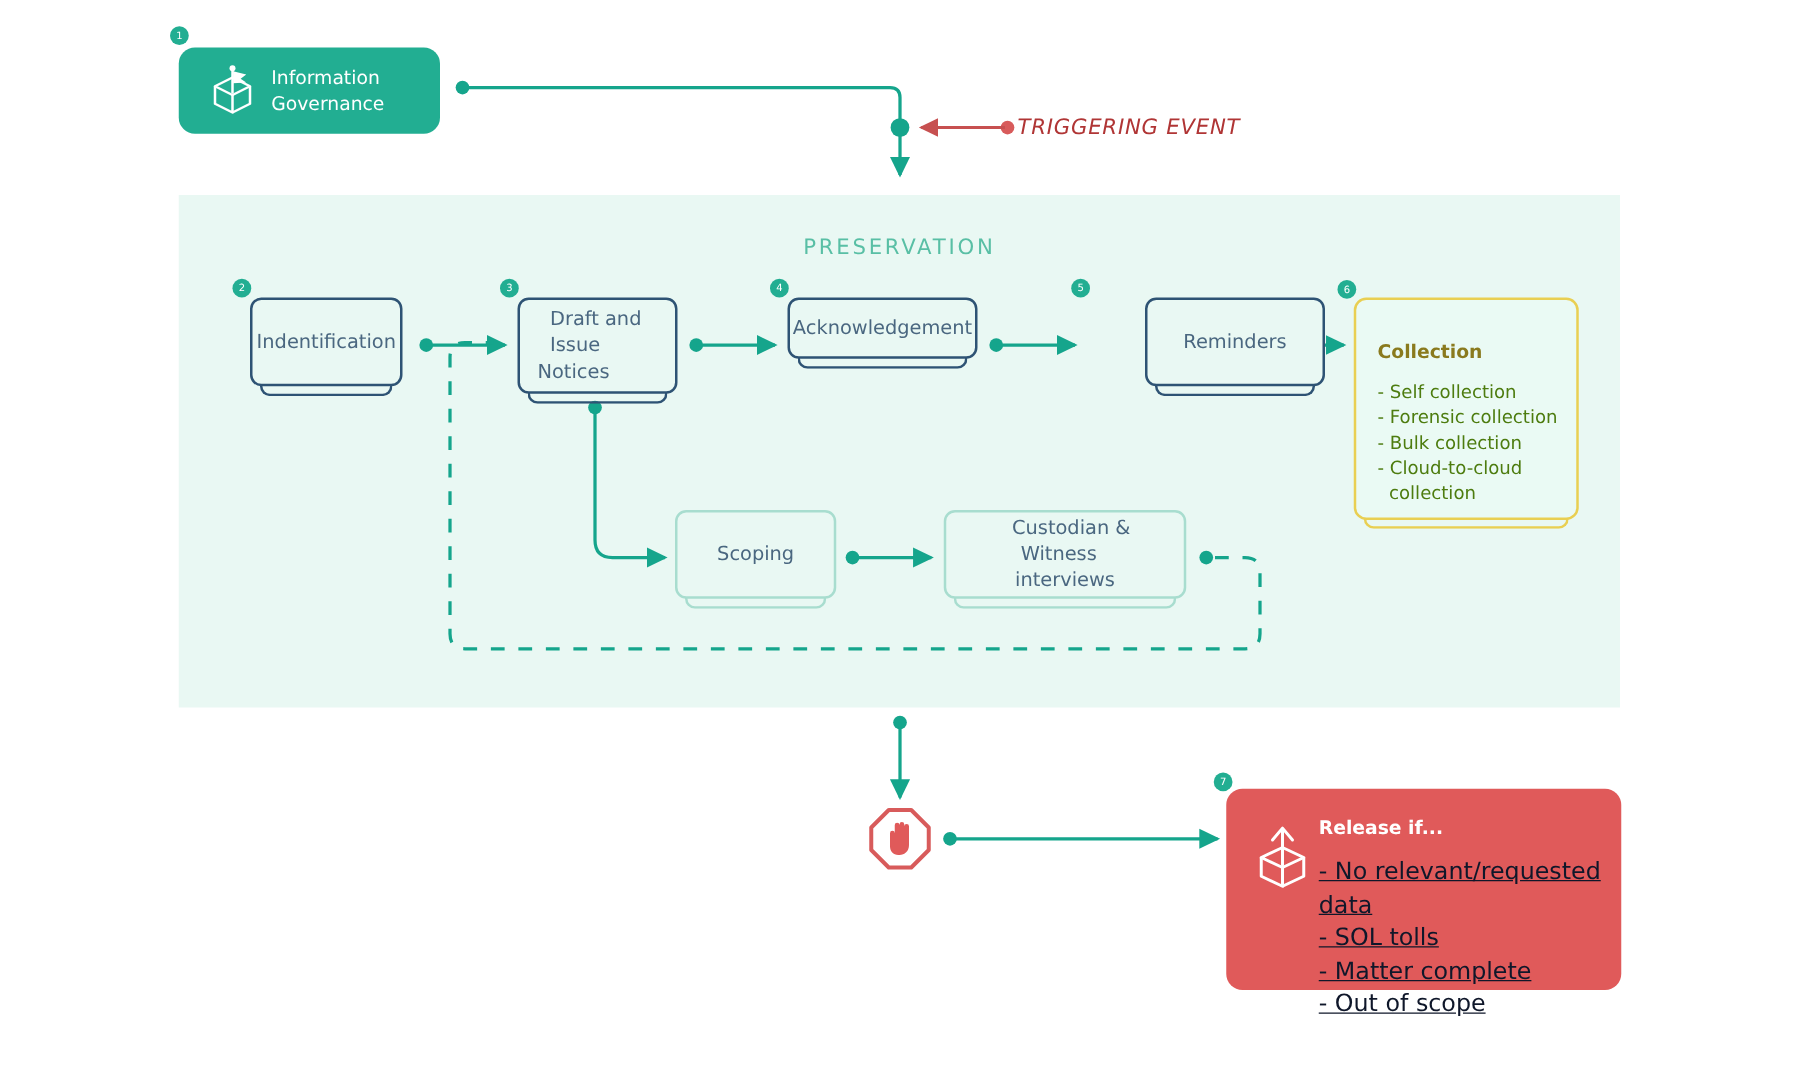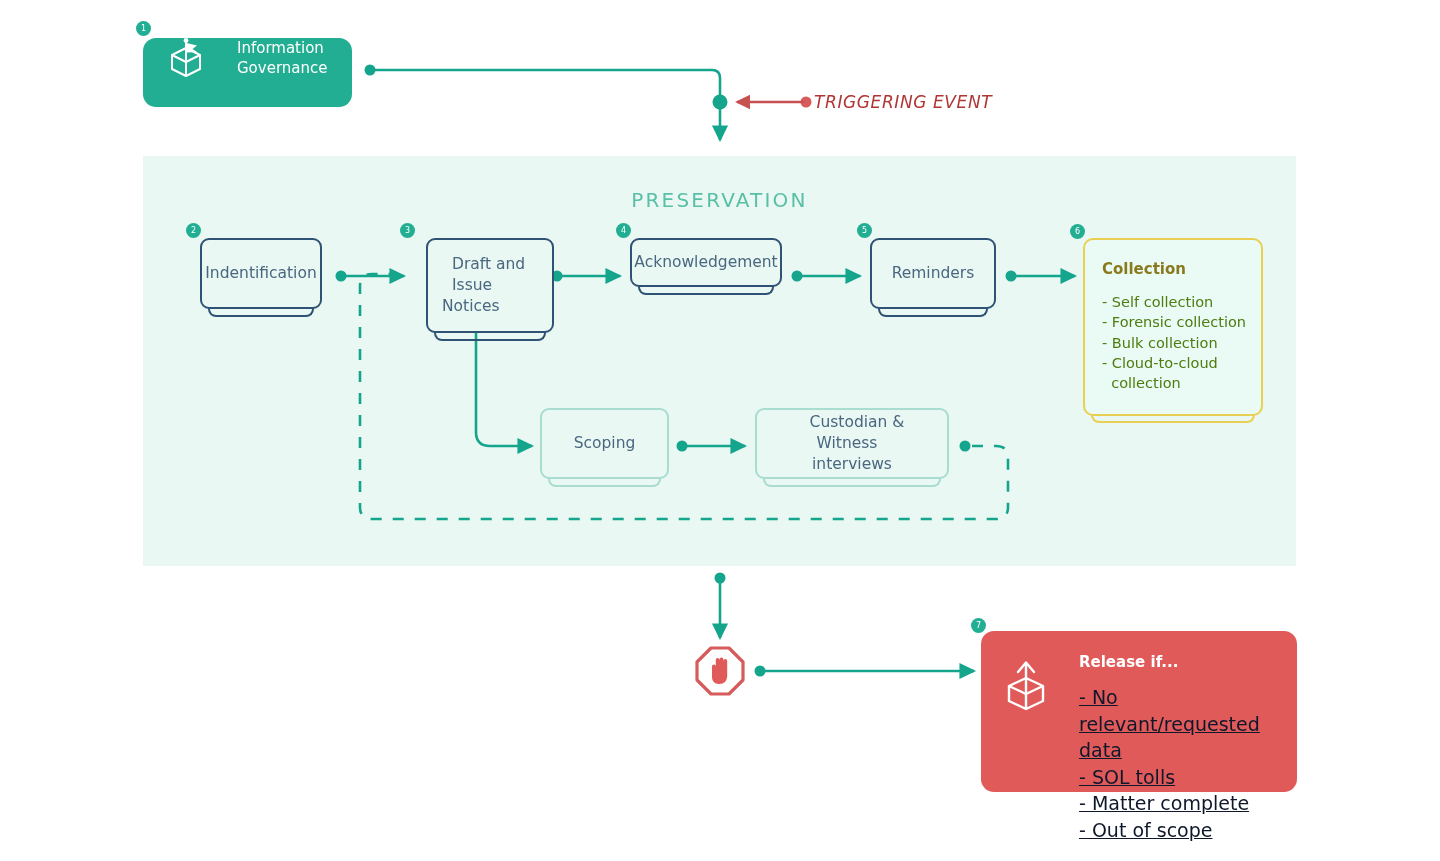--- a/index.html
+++ b/index.html
@@ -16,21 +16,21 @@
 
   
   .panel {
     position: absolute; left: 143px; top: 156px;
     width: 1153px; height: 410px;
     background: #e9f8f3;
   }
   .panel-title {
     position: absolute; left: 143px; top: 188px; width: 1153px;
     text-align: center;
-    color: #59bfa5; font-size: 20px; letter-spacing: 2.2px;
+    color: #59bfa5; font-size: 17px; letter-spacing: 2.2px;
     font-weight: 400;
   }
 
   
   .node { position: absolute; }
   .node .shelf {
     position: absolute; left: 8px; right: 8px; bottom: 0; height: 14px;
     border: 2px solid #2e5374; border-top: none;
     border-radius: 0 0 8px 8px;
     background: transparent;
@@ -46,45 +46,45 @@
     color: #4a6780; font-size: 15.5px; line-height: 1.35; padding: 0 10px;
   }
   
   .node.light .shelf { border-color: #a8ddcf; }
   .node.light .face  { border-color: #a8ddcf; }
 
   
   #ig-card {
     position: absolute; left: 143px; top: 38px; width: 209px; height: 69px;
     background: #22ae92; border-radius: 13px;
-    display: flex; padding-left: 24px; gap: 32px;
+    display: flex; align-items: center; padding-left: 24px; gap: 12px;
   }
   #ig-card .ig-text { color: #ffffff; font-size: 15px; line-height: 1.35; }
 
   
   #collection {
     position: absolute; left: 1083px; top: 238px; width: 180px; height: 185px;
   }
   #collection .shelf {
     position: absolute; left: 8px; right: 8px; bottom: 0; height: 12px;
     border: 2px solid #e9cf52; border-top: none; border-radius: 0 0 8px 8px;
   }
   #collection .face {
     position: absolute; left: 0; right: 0; top: 0; bottom: 7px;
     border: 2px solid #e9cf52; border-radius: 10px; background: #eafaf4;
-    padding: 20px 0 0 17px;
+    padding: 32px 0 0 17px;
   }
   #collection .c-title { color: #8a7a1e; font-size: 15px; font-weight: bold; margin-bottom: 14px; }
   #collection li { list-style: none; color: #4d7c0f; font-size: 14.5px; line-height: 1.40; }
 
   
   #release {
     position: absolute; left: 981px; top: 631px; width: 316px; height: 161px;
     background: #e05a5a; border-radius: 13px;
-    display: flex; padding: 22px 0 0 20px; gap: 28px;
+    display: flex; padding: 22px 0 0 20px; gap: 4px;
   }
   #release .r-title { color: #ffffff; font-size: 15px; font-weight: bold; margin-bottom: 13px; }
   #release li { list-style: none; color: #0f172a; font-size: 19px; line-height: 1.40; text-decoration: underline; }
 
   
   #trigger-label {
     position: absolute; left: 814px; top: 92px;
     color: #b03535; font-size: 17px; letter-spacing: 0.6px; font-style: italic;
   }
 
@@ -171,40 +171,40 @@
 
   <div class="badge" style="left:186px; top:223px;">2</div>
   <div class="node" style="left:200px; top:238px; width:122px; height:79px;">
     <div class="shelf"></div>
     <div class="face">
       <span>Indentification</span>
     </div>
   </div>
 
   <div class="badge" style="left:400px; top:223px;">3</div>
-  <div class="node" style="left:426px; top:238px; width:128px; height:103px;">
+  <div class="node" style="left:414px; top:238px; width:128px; height:85px;">
     <div class="shelf"></div>
     <div class="face">
       <span style="text-align:left;width:100%;padding-left:14px;">
         <span>Draft and</span><br>
         <span>Issue Notices</span>
       </span>
     </div>
   </div>
 
   <div class="badge" style="left:616px; top:223px;">4</div>
   <div class="node" style="left:630px; top:238px; width:152px; height:57px;">
     <div class="shelf"></div>
     <div class="face">
       <span>Acknowledgement</span>
     </div>
   </div>
 
   <div class="badge" style="left:857px; top:223px;">5</div>
-  <div class="node" style="left:870px; top:238px; width:126px; height:79px;border-radius:26px;">
+  <div class="node" style="left:916px; top:238px; width:144px; height:79px;border-radius:26px;">
     <div class="shelf"></div>
     <div class="face">
       <span>Reminders</span>
     </div>
   </div>
 
   <div class="node light" style="left:540px; top:408px; width:129px; height:79px;">
     <div class="shelf"></div>
     <div class="face">
       <span>Scoping</span>

